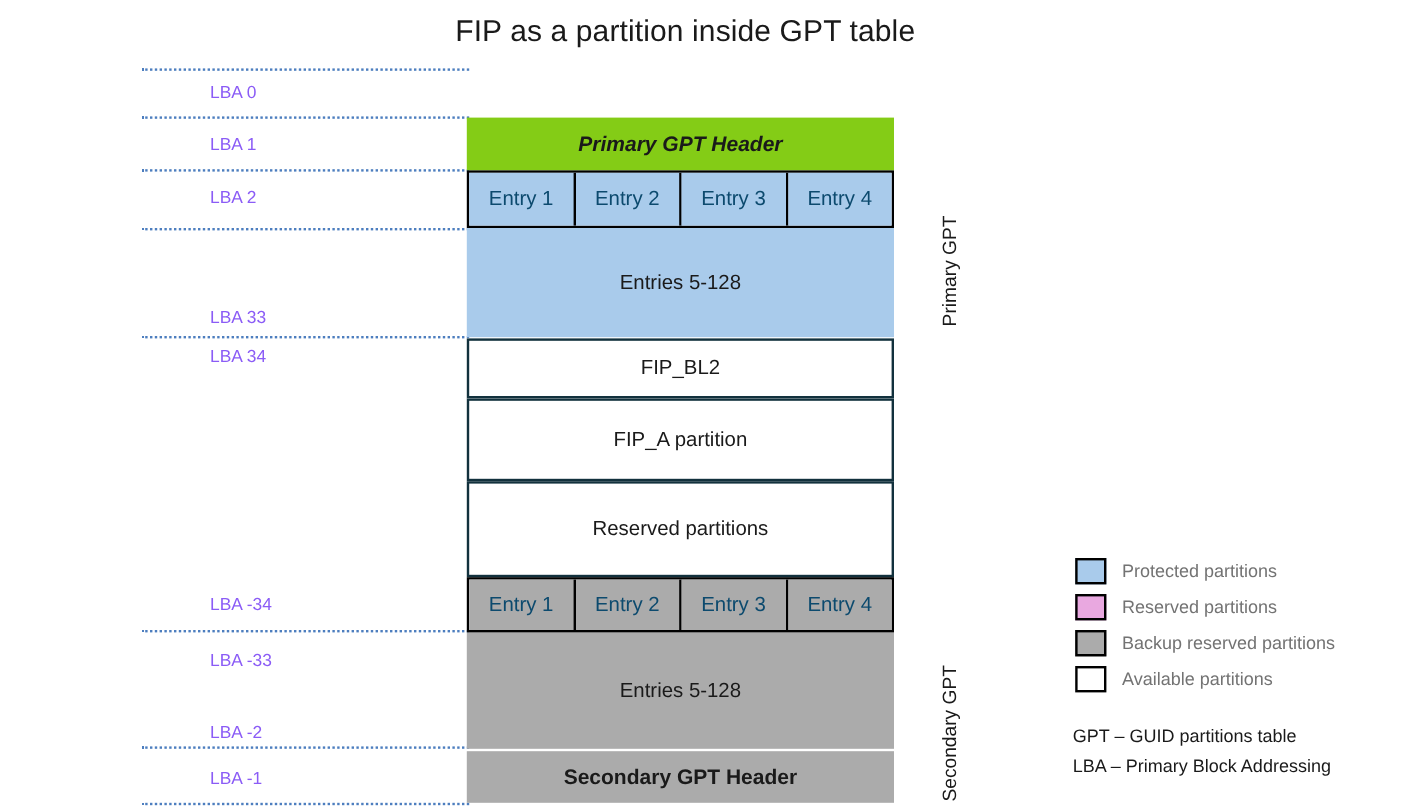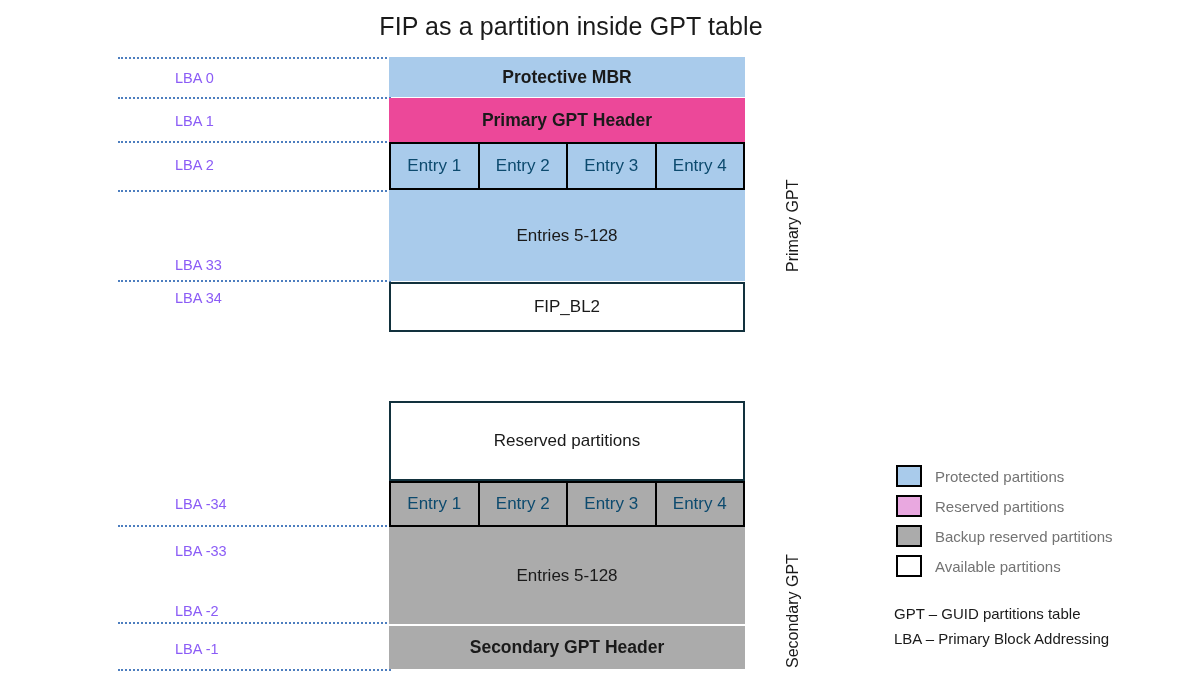--- a/index.html
+++ b/index.html
@@ -63,21 +63,21 @@
     left: 0;
     width: 356px;
     box-sizing: border-box;
     display: flex;
     align-items: center;
     justify-content: center;
     font-size: 17px;
     color: #1a1a1a;
   }
   .band.blue   { background: #a9cbeb; }
-  .band.pink   { background: #ec4899; }
+  .band.pink   { background: #84cc16; font-style: italic; }
   .band.gray   { background: #ababab; }
   .band.white  { background: #ffffff; }
   .band.bold   { font-weight: bold; font-size: 17.5px; }
   .band.outline{ border: 2.5px solid #12313d; }
 
   
   .entries-row {
     position: absolute;
     left: 0;
     width: 356px;
@@ -170,24 +170,24 @@
       <div class="guide" style="top: 525px;"></div>
       <div class="lba-label" style="top: 496px;">LBA -34</div>
       <div class="lba-label" style="top: 543px;">LBA -33</div>
       <div class="guide" style="top: 622px;"></div>
       <div class="lba-label" style="top: 603px;">LBA -2</div>
       <div class="guide" style="top: 669px;"></div>
       <div class="lba-label" style="top: 641px;">LBA -1</div>
     </div>
 
   <div id="stack">
-      <div class="band blue bold" style="top: 0px; height: 40px;">Protective MBR</div>
       <div class="band pink bold" style="top: 41px; height: 44px;">Primary GPT Header</div>
       <div class="band blue" style="top: 133px; height: 91px;">Entries 5-128</div>
       <div class="band white outline" style="top: 225px; height: 50px;">FIP_BL2</div>
+      <div class="band white outline" style="top: 275px; height: 69px;">FIP_A partition</div>
       <div class="band white outline" style="top: 344px; height: 80px;">Reserved partitions</div>
       <div class="band gray" style="top: 470px; height: 97px;">Entries 5-128</div>
       <div class="band gray bold" style="top: 569px; height: 43px;">Secondary GPT Header</div>
       <div class="entries-row blue" style="top: 85px; height: 48px;">
         <div class="cell">Entry 1</div>
         <div class="cell">Entry 2</div>
         <div class="cell">Entry 3</div>
         <div class="cell">Entry 4</div>
       </div>
       <div class="entries-row gray" style="top: 424px; height: 46px;">

